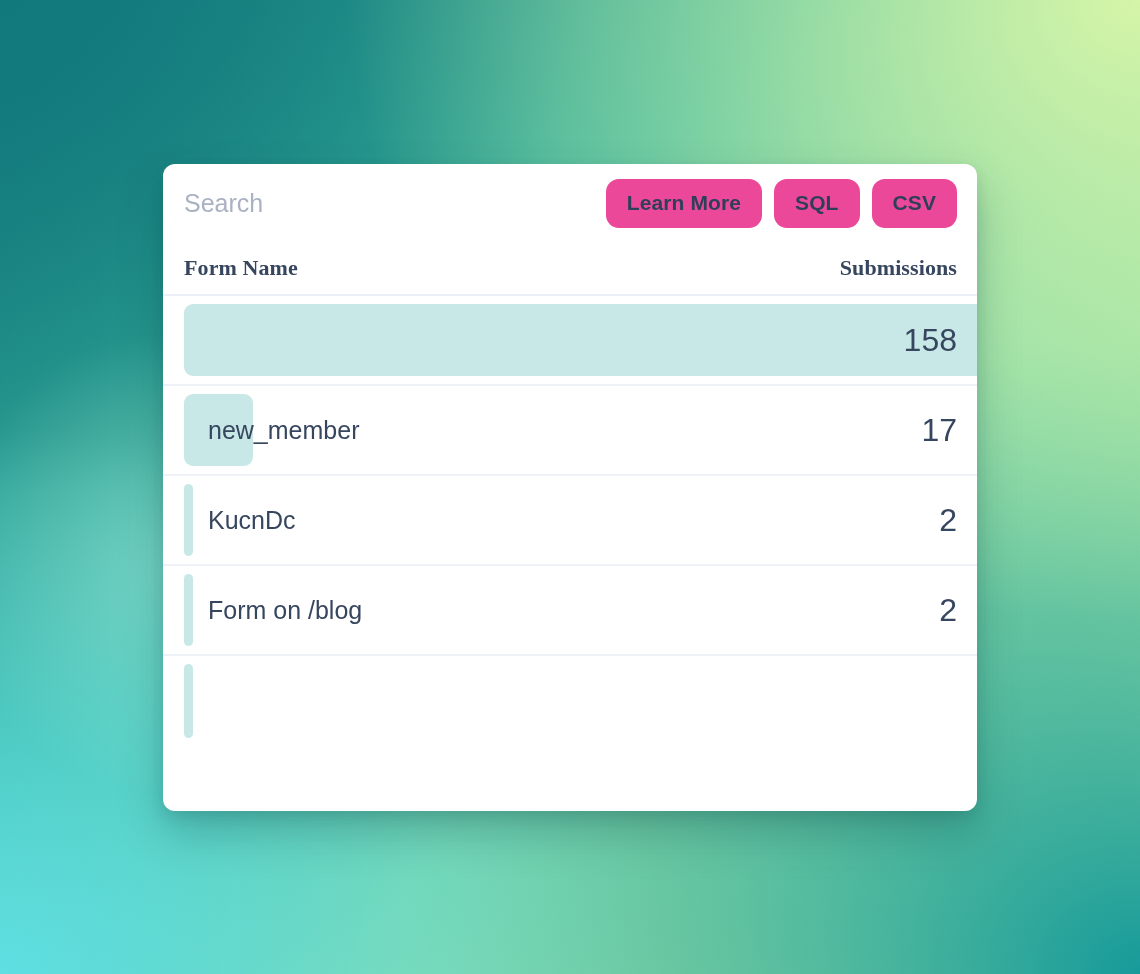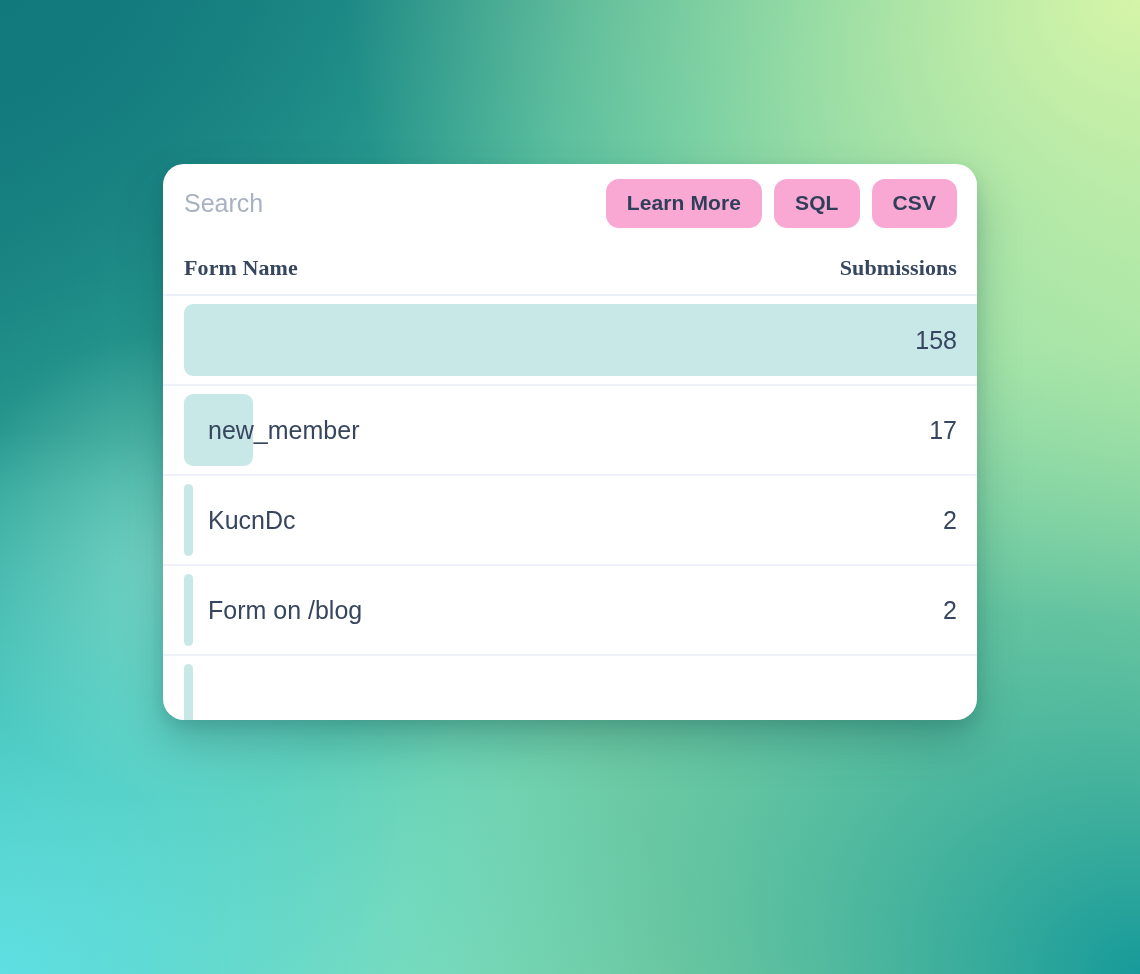--- a/index.html
+++ b/index.html
@@ -38,23 +38,23 @@
     background: radial-gradient(circle, rgba(180,240,225,0.45) 0%, rgba(180,240,225,0) 70%);
     pointer-events: none;
   }
 
   
   #card {
     position: absolute;
     left: 163px;
     top: 164px;
     width: 814px;
-    height: 556px;
+    height: 647px;
     background: #ffffff;
-    border-radius: 21px;
+    border-radius: 12px;
     overflow: hidden;
     box-shadow: 0 22px 44px rgba(8,60,62,0.26), 0 6px 14px rgba(8,60,62,0.12);
   }
 
   
   .toolbar {
     position: relative;
     height: 78px;
     padding: 0 20px 0 21px;
     display: flex;
@@ -76,21 +76,21 @@
   .search-input::placeholder {
     color: #aab2c2;
     opacity: 1;
   }
   .btn-group {
     display: flex;
     align-items: center;
     gap: 12px;
   }
   .pill-btn {
-    background: #f9a8d4;
+    background: #ec4899;
     color: #2f3f5a;
     border: none;
     border-radius: 13px;
     font-family: "Liberation Sans", sans-serif;
     font-size: 21px;
     font-weight: bold;
     height: 49px;
     padding: 0 21px;
     cursor: pointer;
     white-space: nowrap;
@@ -137,21 +137,21 @@
     z-index: 2;
     font-size: 25px;
     color: #37465f;
     padding-left: 45px;
     white-space: nowrap;
   }
   .row-count {
     position: relative;
     z-index: 2;
     margin-left: auto;
-    font-size: 25px;
+    font-size: 32px;
     color: #37465f;
     padding-right: 20px;
   }
   .row.partial { height: 90px; }
   .row.partial .row-name,
   .row.partial .row-count { visibility: hidden; }
 </style>
 </head>
 <body>
 

